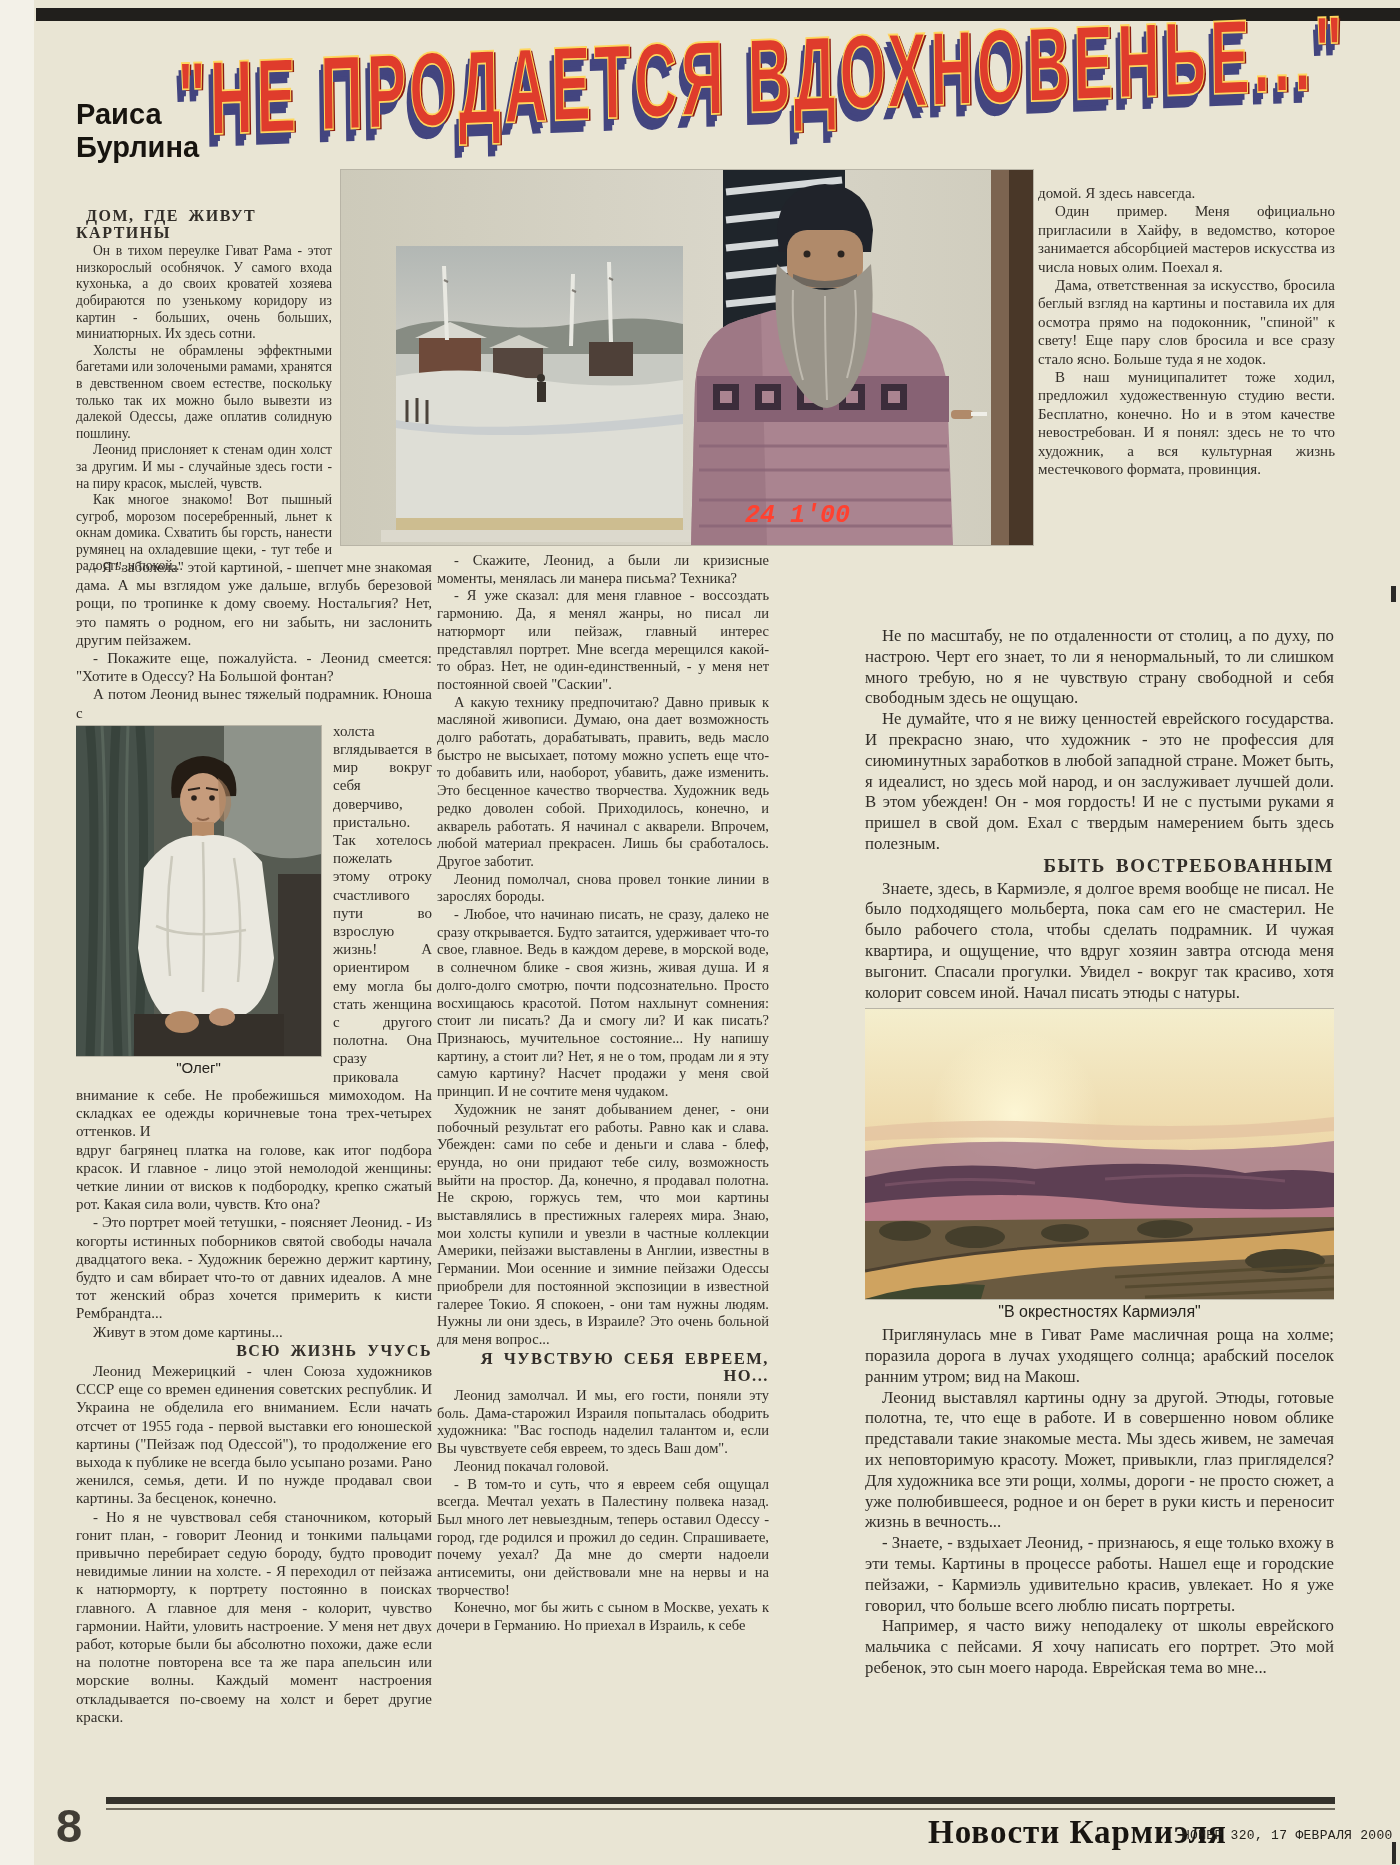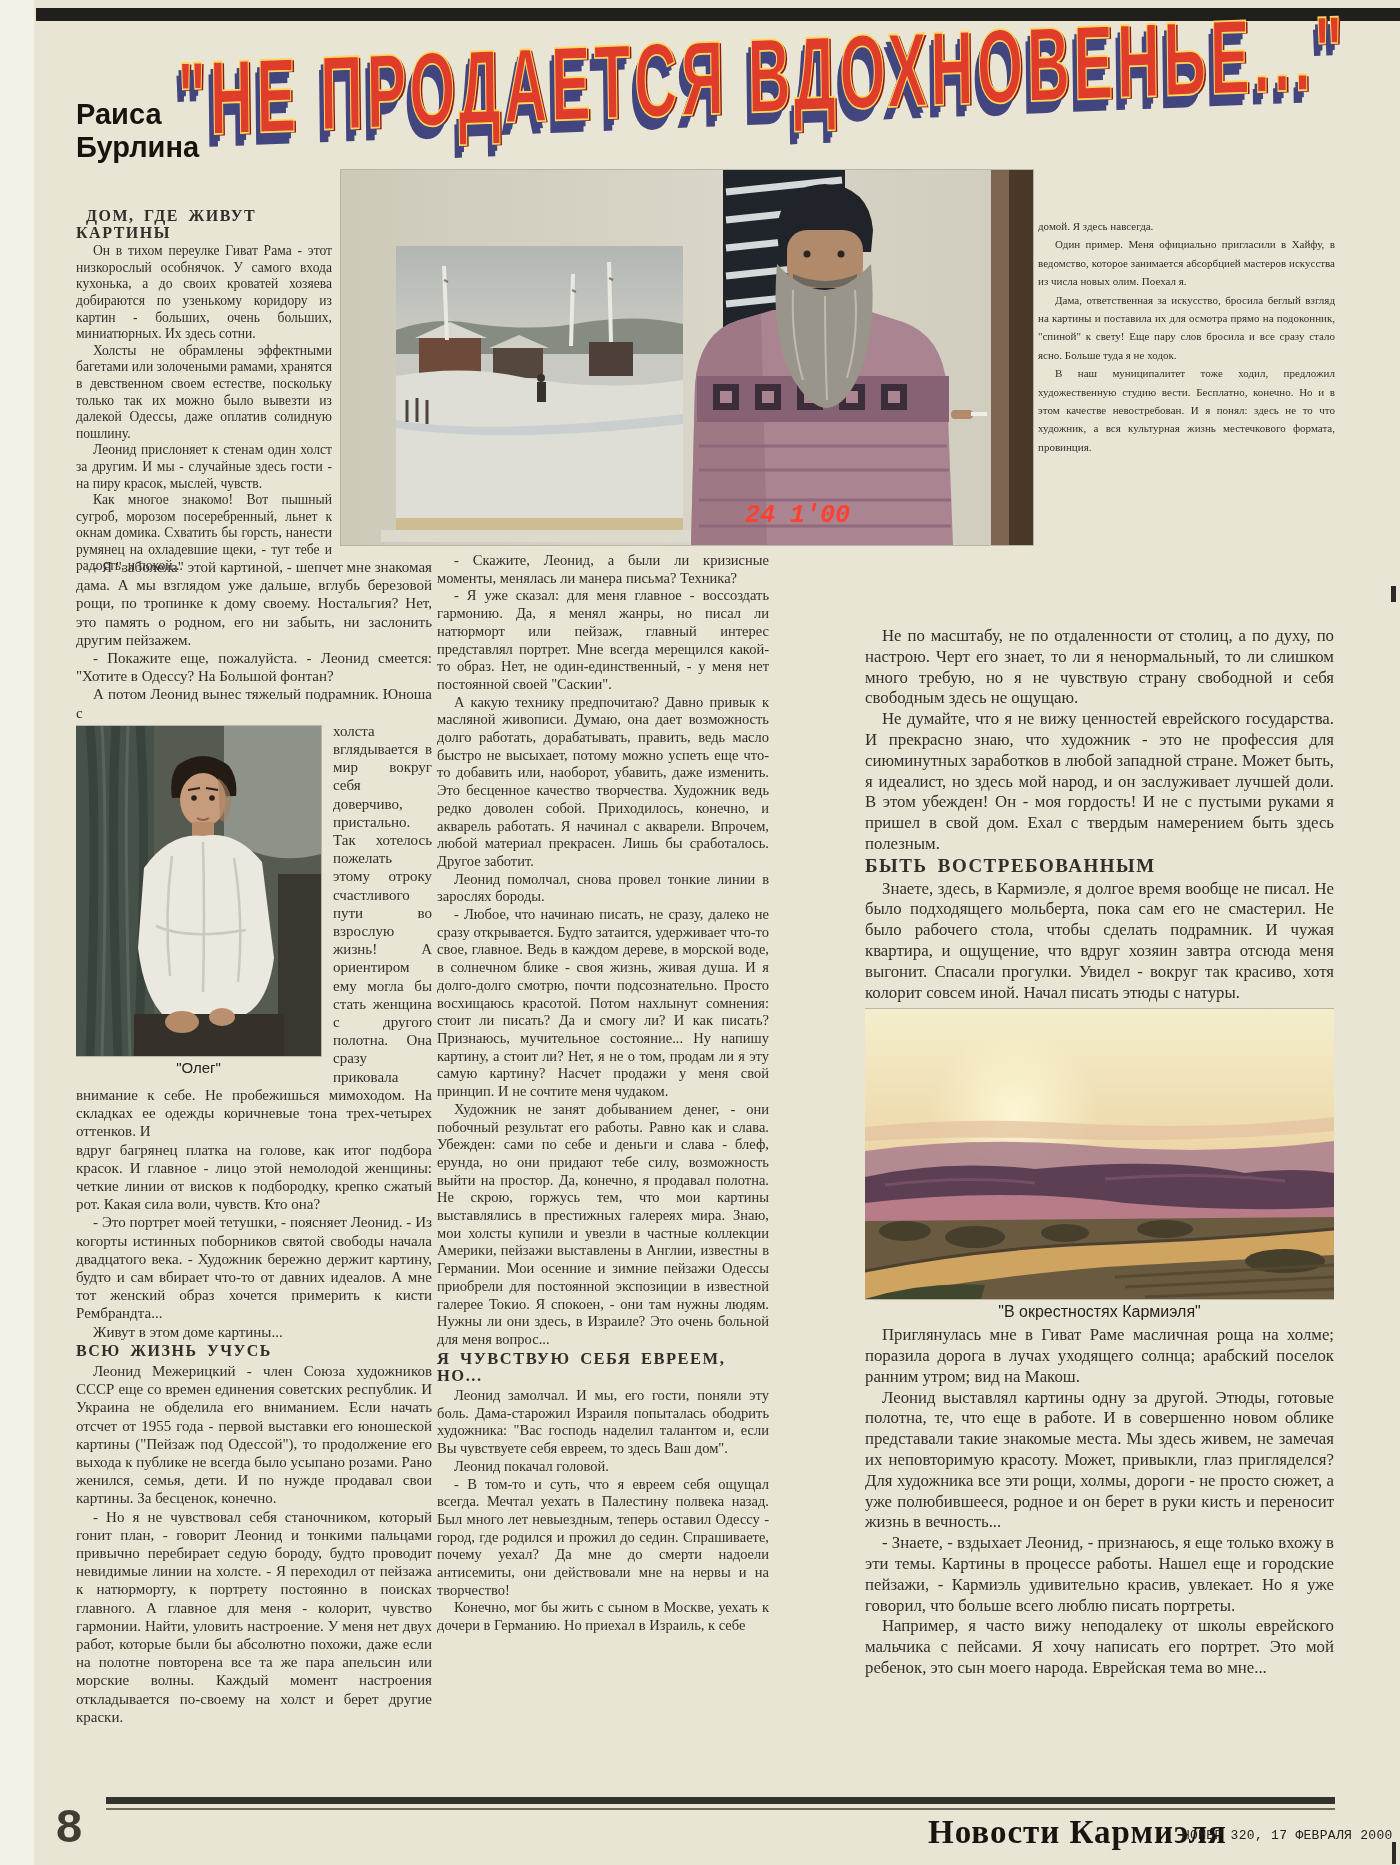--- a/index.html
+++ b/index.html
@@ -20,27 +20,27 @@
         transform:scaleY(1.78) rotate(-1.3deg);transform-origin:left center;
         -webkit-text-stroke:1px #ffd75e;
         text-shadow:-3px 4px 0 #43457f,-5px 7px 0 #43457f,2px 1px 0 #8c1c10;}
 
   
   .col{position:absolute;text-align:justify;}
   .col p{margin:0;text-indent:17px;}
   #col1{left:76px;top:184px;width:256px;font-size:13.6px;line-height:16.6px;}
   #col1w{left:76px;top:558px;width:356px;font-size:15px;line-height:18.2px;height:1240px;overflow:hidden;}
   #col2{left:437px;top:552px;width:332px;font-size:14.5px;line-height:17.7px;height:1245px;overflow:hidden;}
-  #col3t{left:1038px;top:184px;width:297px;font-size:11px;line-height:18.4px;height:445px;overflow:hidden;margin-top:33px;}
+  #col3t{left:1038px;top:184px;width:297px;font-size:15px;line-height:18.4px;height:445px;overflow:hidden;}
   #col3w{left:865px;top:626px;width:469px;font-size:16.8px;line-height:20.8px;height:1170px;overflow:hidden;}
 
   .sec-head{font-weight:bold;letter-spacing:1.5px;font-size:16px;margin:1px 0 2px 0;
         text-indent:0;word-spacing:4px;}
   .sec-head.left{text-align:left;text-indent:10px;margin-top:24px;}
-  .sec-head.center{text-align:left;clear:left;}
+  .sec-head.center{text-align:right;clear:left;}
   #col3w .sec-head{font-size:19px;}
   #col2 .sec-head{font-size:16.5px;}
 
   
   .photo-leonid{position:absolute;left:341px;top:170px;width:692px;height:375px;
         box-shadow:0 0 0 1px #b8b4a6;}
   .fig-oleg{float:left;width:245px;margin:4px 12px 2px 0;}
   .fig-oleg svg{display:block;box-shadow:0 0 0 1px #b8b4a6;}
   .fig-land{margin:6px 0 2px 0;}
   .fig-land svg{display:block;box-shadow:0 0 0 1px #b8b4a6;}

